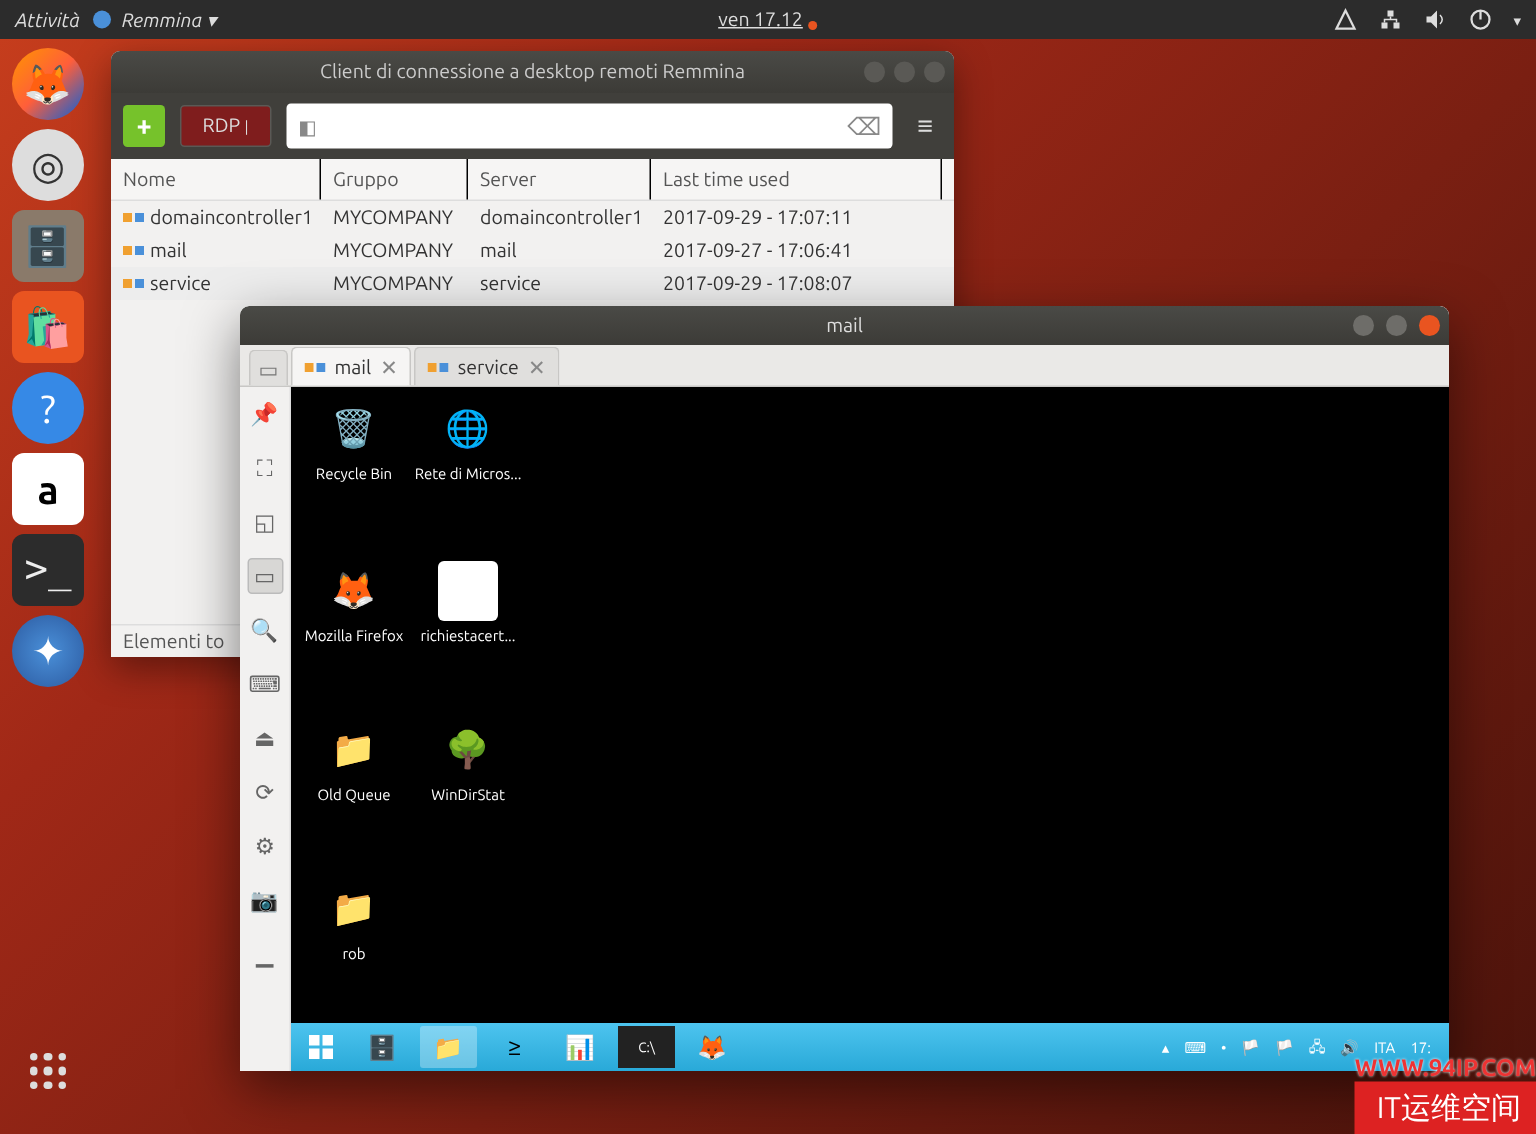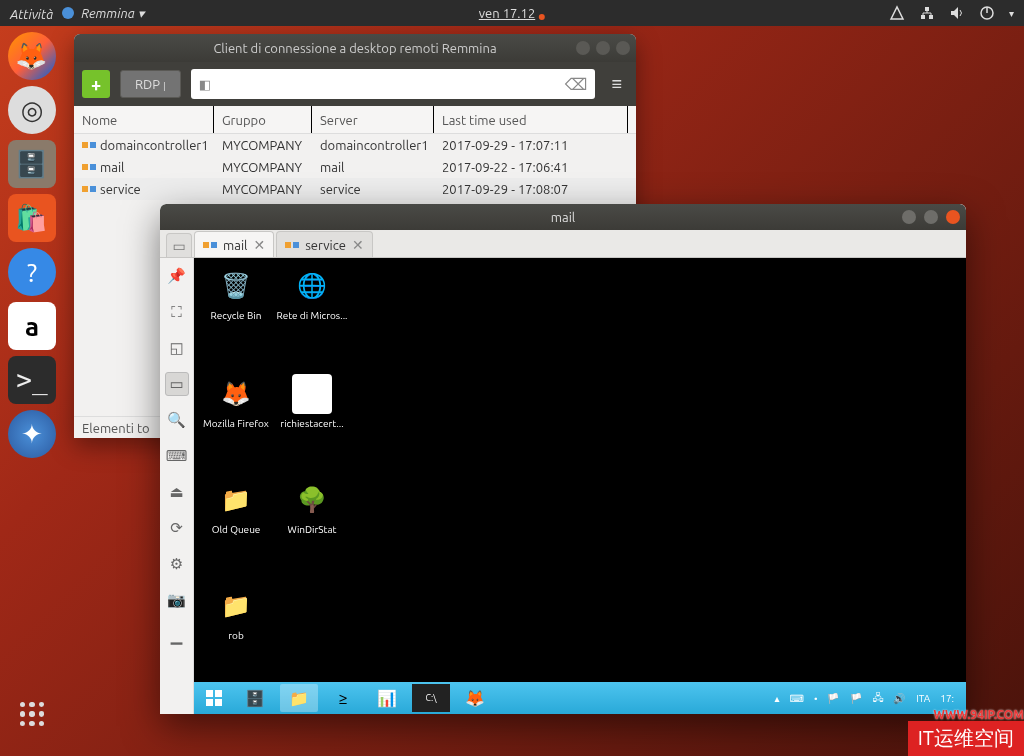--- a/index.html
+++ b/index.html
@@ -27,21 +27,21 @@
 .launcher .apps { width: 24px; height: 24px; display: grid; grid-template-columns: repeat(3,1fr); grid-template-rows: repeat(3,1fr); gap: 4px; margin-bottom: 20px; }
 .launcher .apps span { background: #ddd; border-radius: 50%; }
 
 
 .win1 { position: absolute; left: 74px; top: 34px; width: 562px; height: 404px; background: #f2f1f0; border-radius: 6px 6px 0 0; box-shadow: 0 8px 24px rgba(0,0,0,0.4); z-index: 20; }
 .win1 .titlebar { height: 28px; background: linear-gradient(#4a4a46,#3c3b37); border-radius: 6px 6px 0 0; display: flex; align-items: center; justify-content: center; color: #ccc; font-size: 13px; position: relative; }
 .win1 .wctrls { position: absolute; right: 6px; display: flex; gap: 6px; }
 .win1 .wctrls span { width: 14px; height: 14px; border-radius: 50%; background: #5a5955; display: inline-block; }
 .toolbar { height: 44px; background: #403f3b; display: flex; align-items: center; padding: 0 8px; gap: 10px; }
 .toolbar .add { width: 28px; height: 28px; background: #76c22b; color: #fff; display: flex; align-items: center; justify-content: center; border-radius: 3px; font-size: 18px; font-weight: bold; }
-.toolbar .proto { background: #737373; color: #ddd; padding: 6px 14px; border-radius: 3px; font-size: 13px; border: 1px solid #5a5955; }
+.toolbar .proto { background: #7f1d1d; color: #ddd; padding: 6px 14px; border-radius: 3px; font-size: 13px; border: 1px solid #5a5955; }
 .toolbar .search { flex: 1; height: 30px; background: #fff; border-radius: 3px; display: flex; align-items: center; padding: 0 8px; }
 .toolbar .search .sicon { color: #888; font-size: 13px; }
 .toolbar .search input { flex: 1; border: none; outline: none; font-size: 13px; padding: 0 6px; }
 .toolbar .search .clr { color: #888; }
 .toolbar .menu { color: #ddd; font-size: 18px; padding: 0 6px; }
 .listhead { display: flex; height: 28px; background: #f6f5f4; border-bottom: 1px solid #ddd; font-size: 13px; color: #555; align-items: center; }
 .listhead div { padding: 0 8px; border-right: 1px solid #000000; height: 100%; display: flex; align-items: center; }
 .col-name { width: 140px; }
 .col-group { width: 98px; }
 .col-server { width: 122px; }
@@ -73,21 +73,21 @@
 .sidetools .st.active { background: #d8d7d5; border: 1px solid #bbb; border-radius: 3px; }
 .remote { flex: 1; background: #000; position: relative; }
 .dicon { position: absolute; width: 72px; text-align: center; color: #fff; font-size: 10px; }
 .dicon .ib { width: 40px; height: 40px; margin: 0 auto 4px; display: flex; align-items: center; justify-content: center; font-size: 24px; border-radius: 4px; }
 .win-task { position: absolute; bottom: 0; left: 0; right: 0; height: 32px; background: linear-gradient(#4dc4ef,#29a9d8); display: flex; align-items: center; padding: 0 4px; gap: 6px; }
 .win-task .start { width: 32px; height: 28px; display: flex; align-items: center; justify-content: center; color: #fff; }
 .win-task .tb { width: 38px; height: 28px; display: flex; align-items: center; justify-content: center; }
 .win-task .tb.active-task { background: rgba(255,255,255,0.3); border-radius: 2px; }
 .win-task .tray { margin-left: auto; display: flex; align-items: center; gap: 10px; color: #fff; font-size: 10px; padding-right: 8px; }
 .watermark { position: absolute; right: 0; bottom: 0; z-index: 200; text-align: right; }
-.watermark .url { color: #e33; font-size: 12px; font-weight: bold; text-shadow: 0 0 2px #fff; }
+.watermark .url { color: #e33; font-size: 16px; font-weight: bold; text-shadow: 0 0 2px #fff; }
 .watermark .banner { background: #d22; color: #fff; font-size: 20px; font-weight: normal; padding: 4px 10px; }
 svg { display: block; }
 </style>
 </head>
 <body>
 
 <div class="topbar">
   <div class="left">
     <span>Attività</span>
     <span style="display:flex;align-items:center;gap:6px;">
@@ -191,21 +191,21 @@
           <span class="cicon">
             <svg width="14" height="14">
               <rect x="0" y="4" width="6" height="6" fill="#f0a030"></rect>
               <rect x="8" y="4" width="6" height="6" fill="#4a90d9"></rect>
             </svg>
           </span>
           <span>mail</span>
         </div>
       <div class="col-group">MYCOMPANY</div>
       <div class="col-server">mail</div>
-      <div class="col-time">2017-09-22 - 17:06:41</div>
+      <div class="col-time">2017-09-27 - 17:06:41</div>
     </div>
     <div class="row sel">
       <div class="col-name">
           <span class="cicon">
             <svg width="14" height="14">
               <rect x="0" y="4" width="6" height="6" fill="#f0a030"></rect>
               <rect x="8" y="4" width="6" height="6" fill="#4a90d9"></rect>
             </svg>
           </span>
           <span>service</span>

